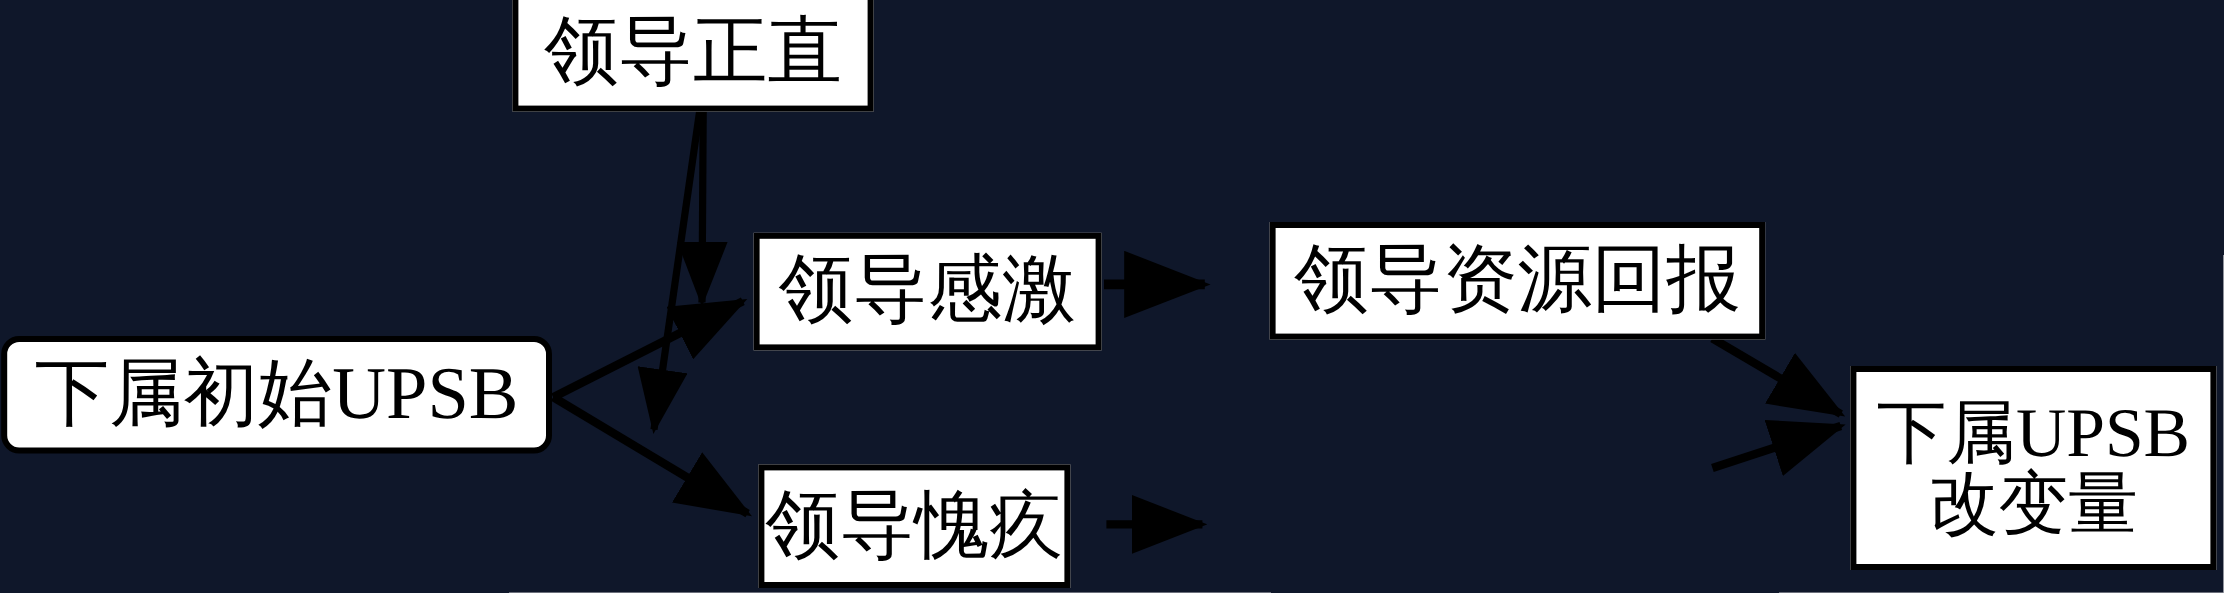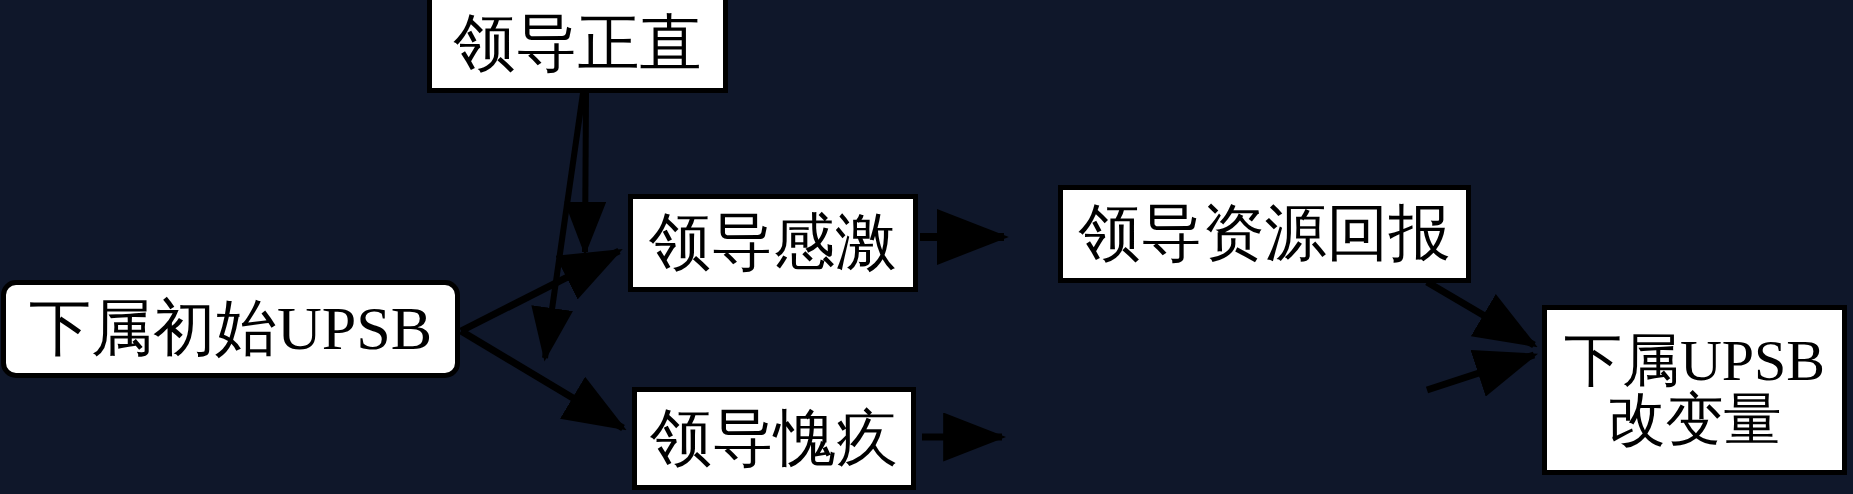--- a/index.html
+++ b/index.html
@@ -40,21 +40,21 @@
     display: block;
     line-height: 1.02;
     white-space: pre-line;
     letter-spacing: 0px;
   }
   
   #node-leader-integrity { left: 427px;  top: -6px;  width: 301px; height: 99px;  font-size: 62px; }
   #node-sub-initial-upsb { left: 1px;    top: 280px; width: 459px; height: 98px;  font-size: 62px; border-radius: 15px; }
   #node-leader-gratitude { left: 628px;  top: 194px; width: 290px; height: 98px;  font-size: 62px; text-align: right; }
   #node-leader-resource  { left: 1012px; top: 185px; width: 413px; height: 98px;  font-size: 62px; margin-left: 46px; }
-  #node-leader-guilt     { left: 632px;  top: 387px; width: 284px; height: 103px; font-size: 62px; }
+  #node-leader-guilt     { left: 632px;  top: 387px; width: 260px; height: 103px; font-size: 62px; }
   #node-leader-punish    { left: 1010px; top: 387px; width: 415px; height: 101px; font-size: 62px; }
   #node-sub-upsb-change  { left: 1542px; top: 275px; width: 305px; height: 170px; font-size: 58px; margin-top: 30px; }
 </style>
 </head>
 <body>
 
 <div id="diagram-root">
 
   <svg id="edge-layer" viewBox="0 0 1853 494">
     <defs>

